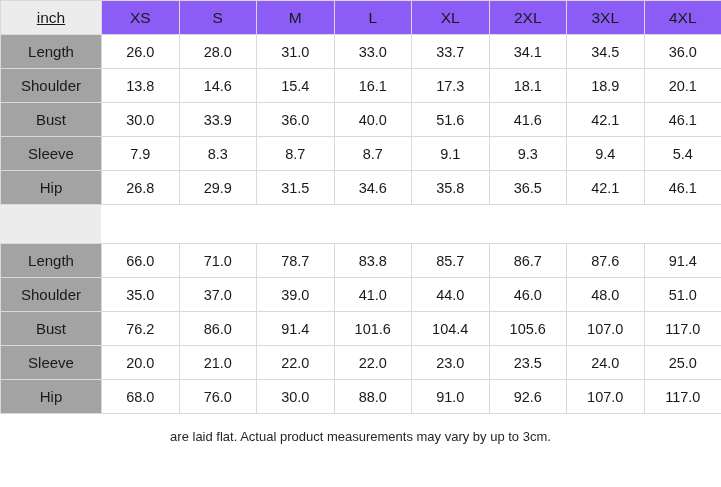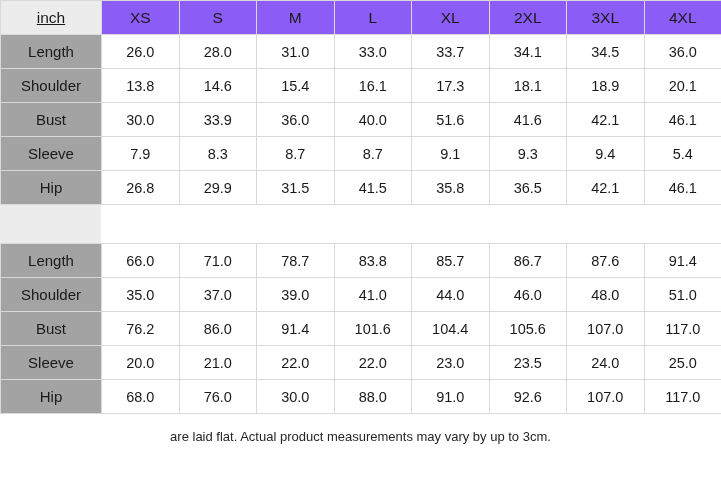--- a/index.html
+++ b/index.html
@@ -165,21 +165,21 @@
         <td class="data-cell">9.3</td>
         <td class="data-cell">9.4</td>
         <td class="data-cell">5.4</td>
       </tr>
 
       <tr>
         <td class="row-label">Hip</td>
         <td class="data-cell">26.8</td>
         <td class="data-cell">29.9</td>
         <td class="data-cell">31.5</td>
-        <td class="data-cell">41.5</td>
+        <td class="data-cell">34.6</td>
         <td class="data-cell">35.8</td>
         <td class="data-cell">36.5</td>
         <td class="data-cell">42.1</td>
         <td class="data-cell">46.1</td>
       </tr>
     </tbody>
   </table>
 
   <div class="spacer-band">
     <div class="left"></div>

